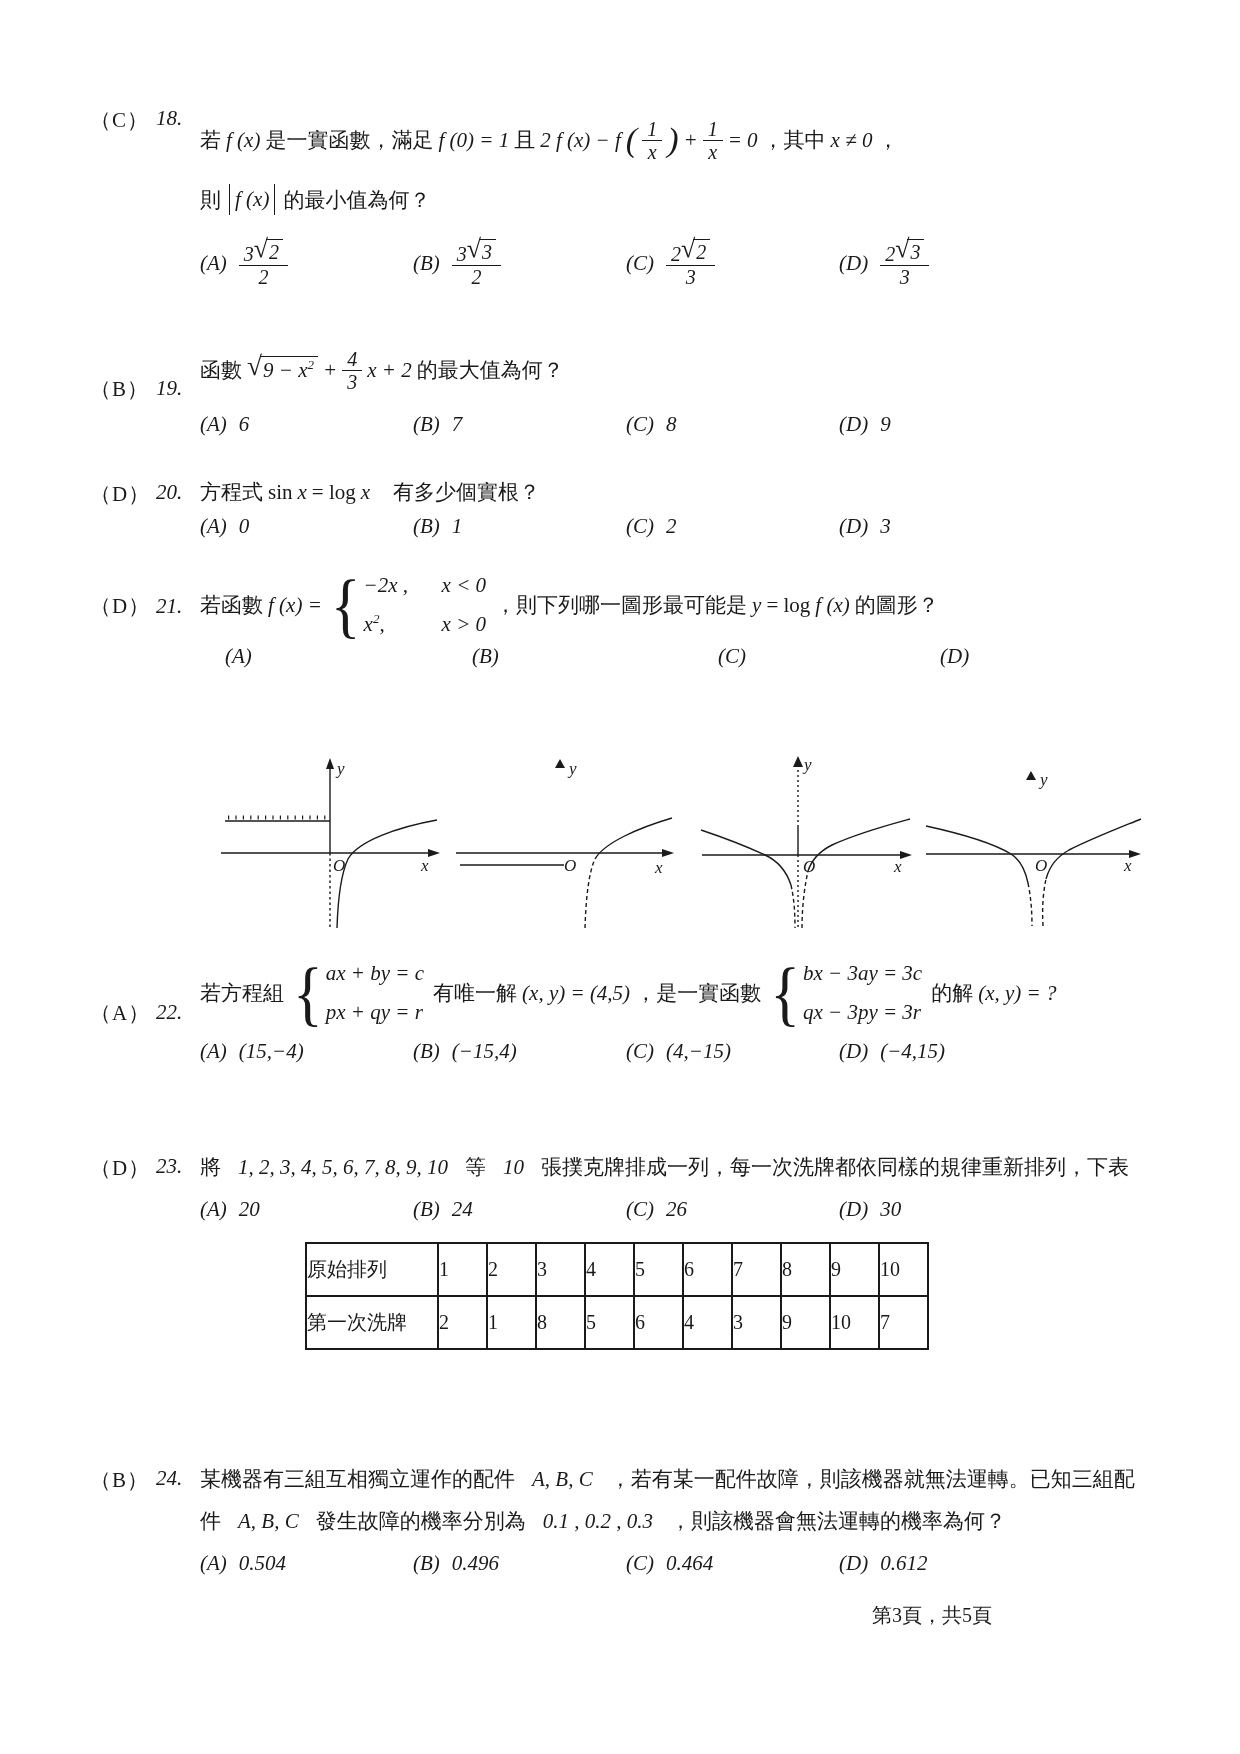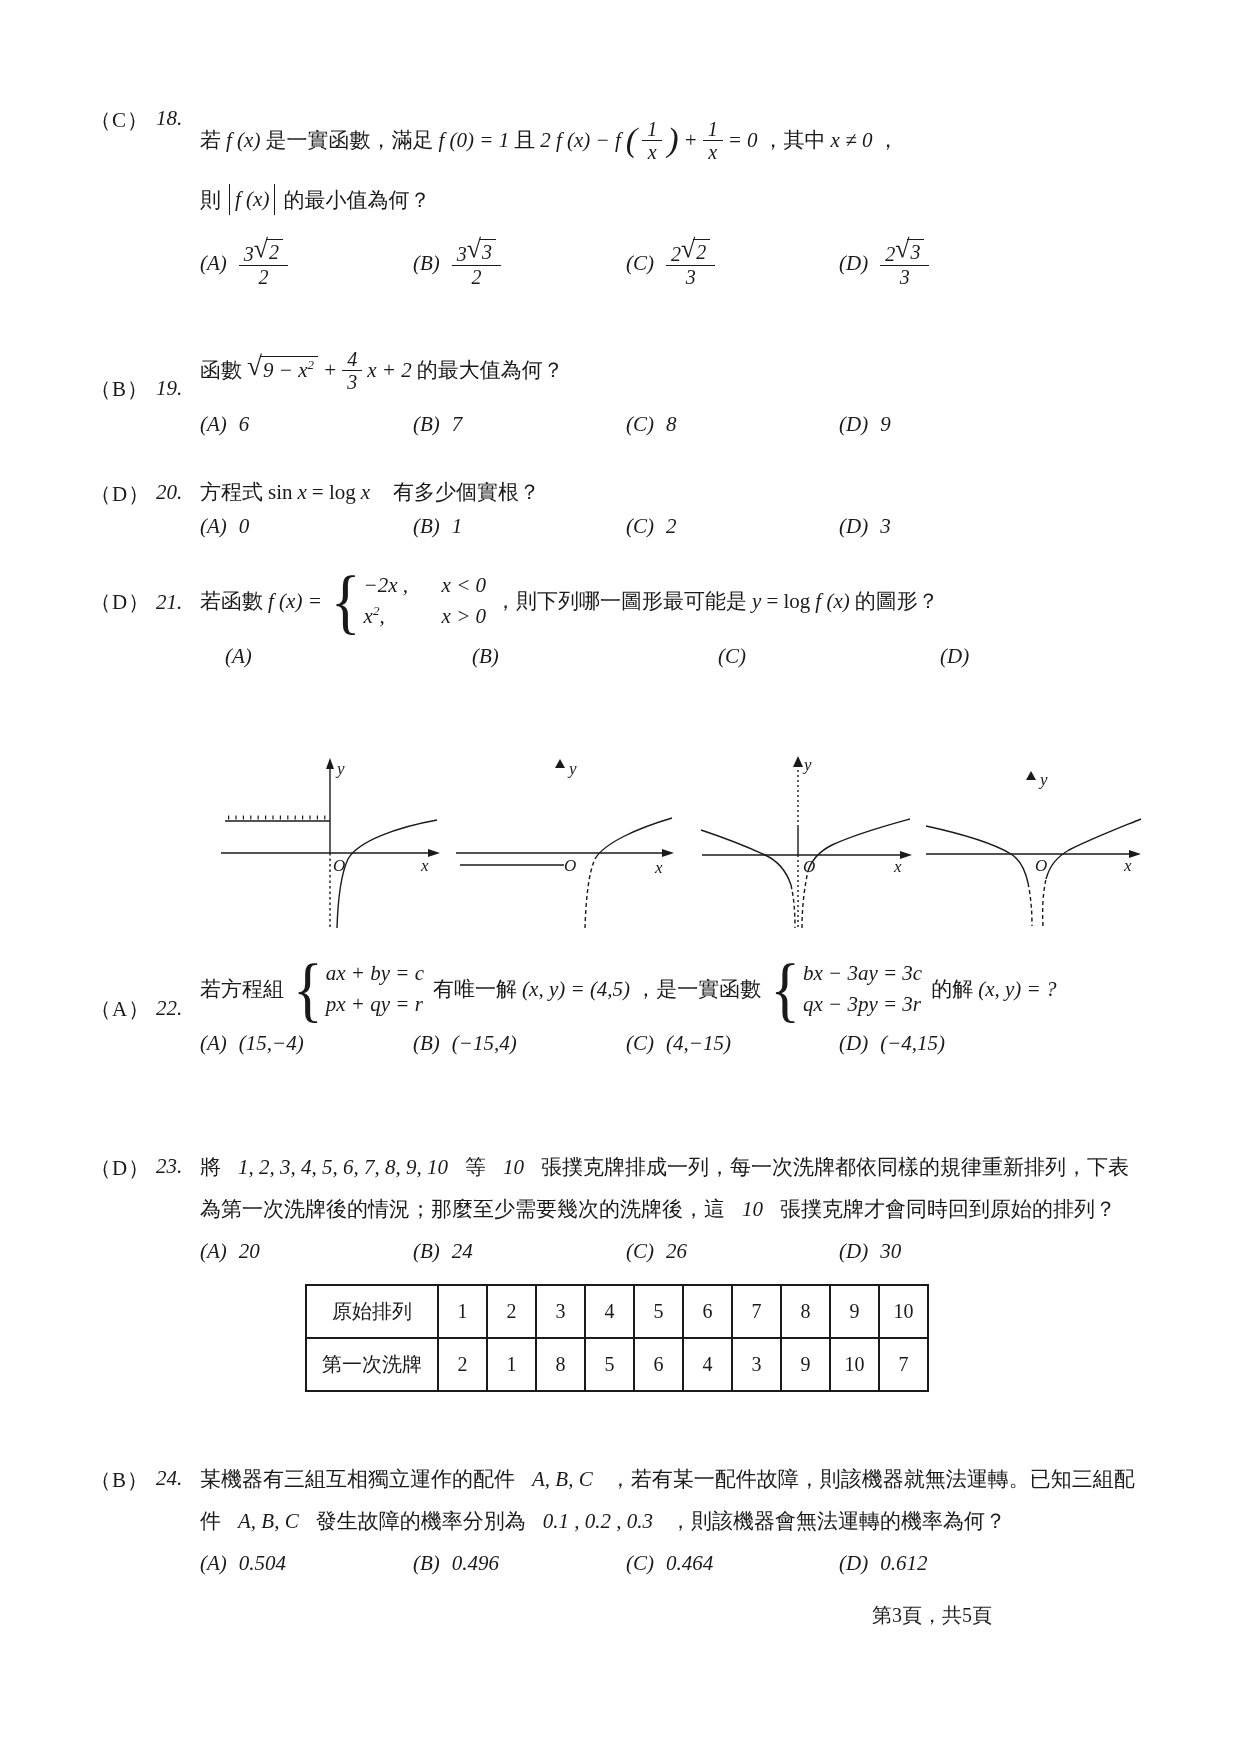--- a/index.html
+++ b/index.html
@@ -24,36 +24,36 @@
   .frac .fd{padding:0 5px;}
   .sqrt{display:inline-flex;align-items:flex-start;font-style:italic;white-space:nowrap;}
   .sqrt .sym{font-size:1.3em;line-height:1;margin-right:-2px;transform:translateY(-3px);font-style:normal;}
   .sqrt .rb{border-top:1.5px solid #1a1a1a;padding:1px 4px 0 3px;line-height:1.15;}
   sup{font-size:0.62em;}
   .abs{display:inline-block;border-left:1.5px solid #1a1a1a;border-right:1.5px solid #1a1a1a;
        padding:3px 5px;margin:0 3px;font-style:italic;}
   .cases{display:inline-flex;align-items:center;margin:0 4px;}
   .cases .brace{font-size:62px;line-height:0.85;font-weight:300;transform:scaleY(1.15);
                 transform-origin:center;margin-right:3px;}
-  .cases .rows{display:flex;flex-direction:column;gap:4px;}
+  .cases .rows{display:flex;flex-direction:column;gap:12px;}
   .cases .crow{display:flex;font-style:italic;line-height:1.3;}
   .cases .lhs{min-width:78px;}
   .opts{display:flex;align-items:center;}
   .opt{width:213px;display:flex;align-items:center;gap:12px;flex:none;}
   .olabel{font-style:italic;}
   .oval{font-style:italic;}
   .mt8{margin-top:8px;}  .mt10{margin-top:10px;} .mt12{margin-top:12px;}
   .mt24{margin-top:24px;}
   .lineblock{line-height:42px;white-space:nowrap;}
   .lineblock .it{margin:0 17px;}
   .graph{position:absolute;}
   .graph text{font-family:"Liberation Serif",serif;font-style:italic;font-size:17px;fill:#1a1a1a;stroke:none;}
   .glabel{position:absolute;font-style:italic;font-size:21px;}
   .shuffle-table{border-collapse:collapse;margin-left:105px;margin-top:12px;}
-  .shuffle-table td{border:2px solid #1a1a1a;text-align:center;font-size:20px;height:51px;padding:0;}
+  .shuffle-table td{border:2px solid #1a1a1a;text-align:left;font-size:20px;height:51px;padding:0;}
   .shuffle-table td.hc{width:130px;}
   .shuffle-table td.vc{width:47px;}
   .footer{position:absolute;top:1602px;left:872px;font-size:20px;}
 </style>
 </head>
 <body>
 
 <div class="page">
 
   <section class="q" style="top:104px">
@@ -379,23 +379,20 @@
     </div>
   </section>
 
   <section class="q" style="top:1146px">
     <div class="qrow start">
       <span class="ans" style="padding-top:8px">（D）</span>
       <span class="qnum" style="padding-top:8px">23.</span>
       <div class="qbody">
         <div class="lineblock">
           <span class="zh">將</span><span class="it">1, 2, 3, 4, 5, 6, 7, 8, 9, 10</span><span class="zh">等</span><span class="it">10</span><span class="zh">張撲克牌排成一列，每一次洗牌都依同樣的規律重新排列，下表</span>
-        </div>
-        <div class="lineblock">
-          <span class="zh">為第一次洗牌後的情況；那麼至少需要幾次的洗牌後，這</span><span class="it">10</span><span class="zh">張撲克牌才會同時回到原始的排列？</span>
         </div>
         <div class="opts" style="height:42px">
           <div class="opt">
               <span class="olabel">(A)</span>
               <span class="oval">20</span>
             </div>
           <div class="opt">
               <span class="olabel">(B)</span>
               <span class="oval">24</span>
             </div>

